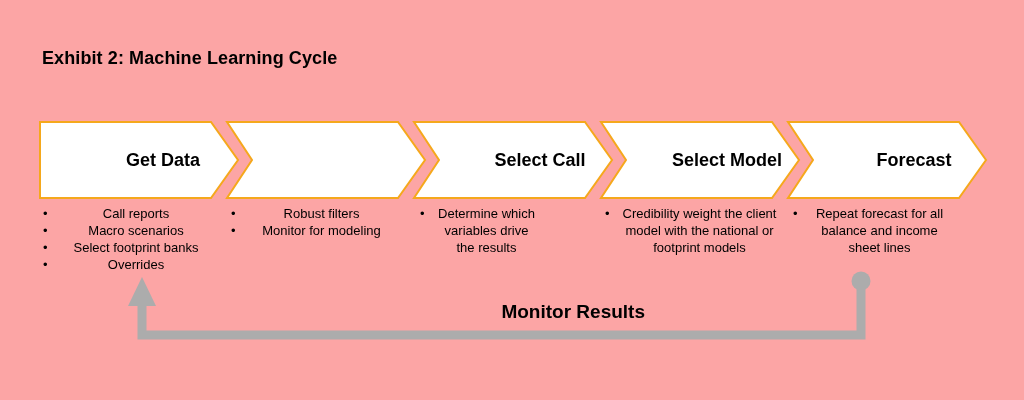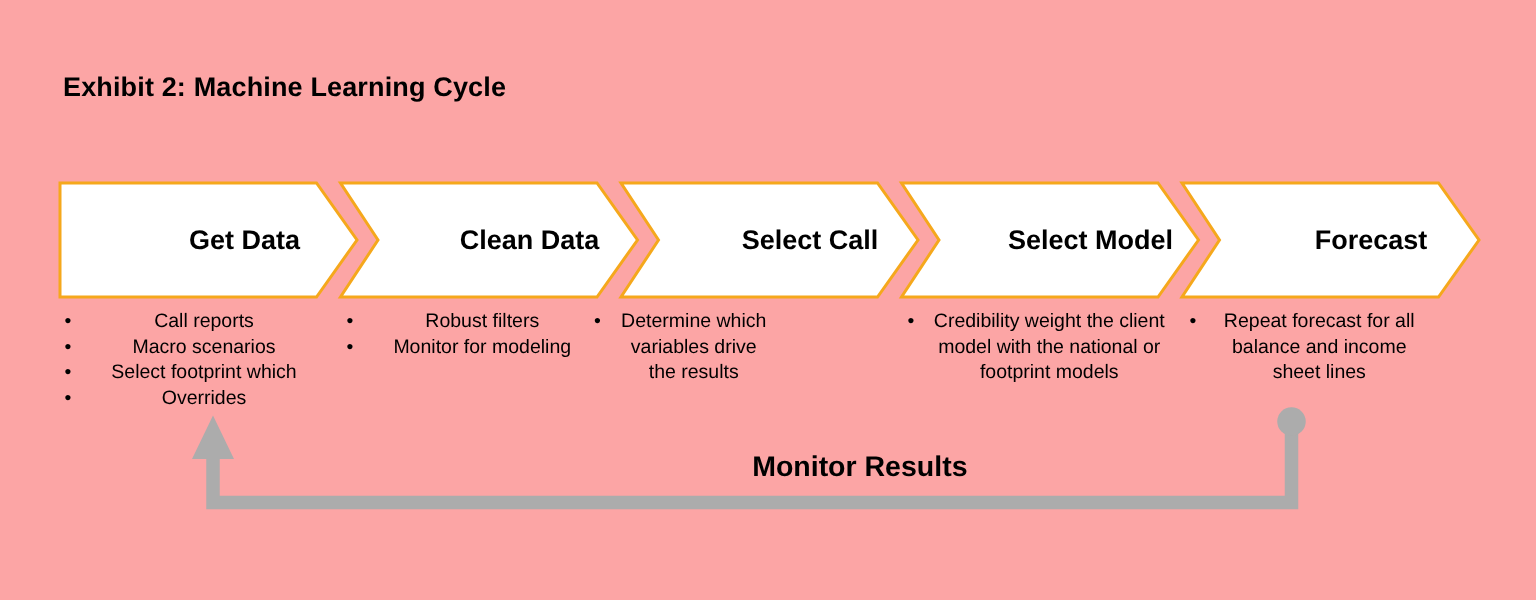--- a/index.html
+++ b/index.html
@@ -69,40 +69,39 @@
     </g>
 
     <polygon class="chev" points="40,122 211,122 238,160 211,198 40,198"></polygon>
     <polygon class="chev" points="227,122 398,122 425,160 398,198 227,198 252,160"></polygon>
     <polygon class="chev" points="414,122 585,122 612,160 585,198 414,198 439,160"></polygon>
     <polygon class="chev" points="601,122 772,122 799,160 772,198 601,198 626,160"></polygon>
     <polygon class="chev" points="788,122 959,122 986,160 959,198 788,198 813,160"></polygon>
   </svg>
 
   <div class="stage-label" style="left:40px">Get Data</div>
-  <div class="stage-label" style="left:230px">Clean Data</div>
   <div class="stage-label" style="left:417px">Select Call</div>
   <div class="stage-label" style="left:604px">Select Model</div>
   <div class="stage-label" style="left:791px">Forecast</div>
 
   <div class="bullet-col" style="left:40px;width:175px">
     <ul>
       <li>Call reports</li>
       <li>Macro scenarios</li>
-      <li>Select footprint which</li>
+      <li>Select footprint banks</li>
       <li>Overrides</li>
     </ul>
   </div>
   <div class="bullet-col" style="left:228px;width:170px">
     <ul>
       <li>Robust filters</li>
       <li>Monitor for modeling</li>
     </ul>
   </div>
-  <div class="bullet-col" style="left:393px;width:122px">
+  <div class="bullet-col" style="left:417px;width:122px">
     <ul>
       <li>Determine which variables drive the results</li>
     </ul>
   </div>
   <div class="bullet-col" style="left:602px;width:178px">
     <ul>
       <li>Credibility weight the client model with the national or footprint models</li>
     </ul>
   </div>
   <div class="bullet-col" style="left:790px;width:162px">

